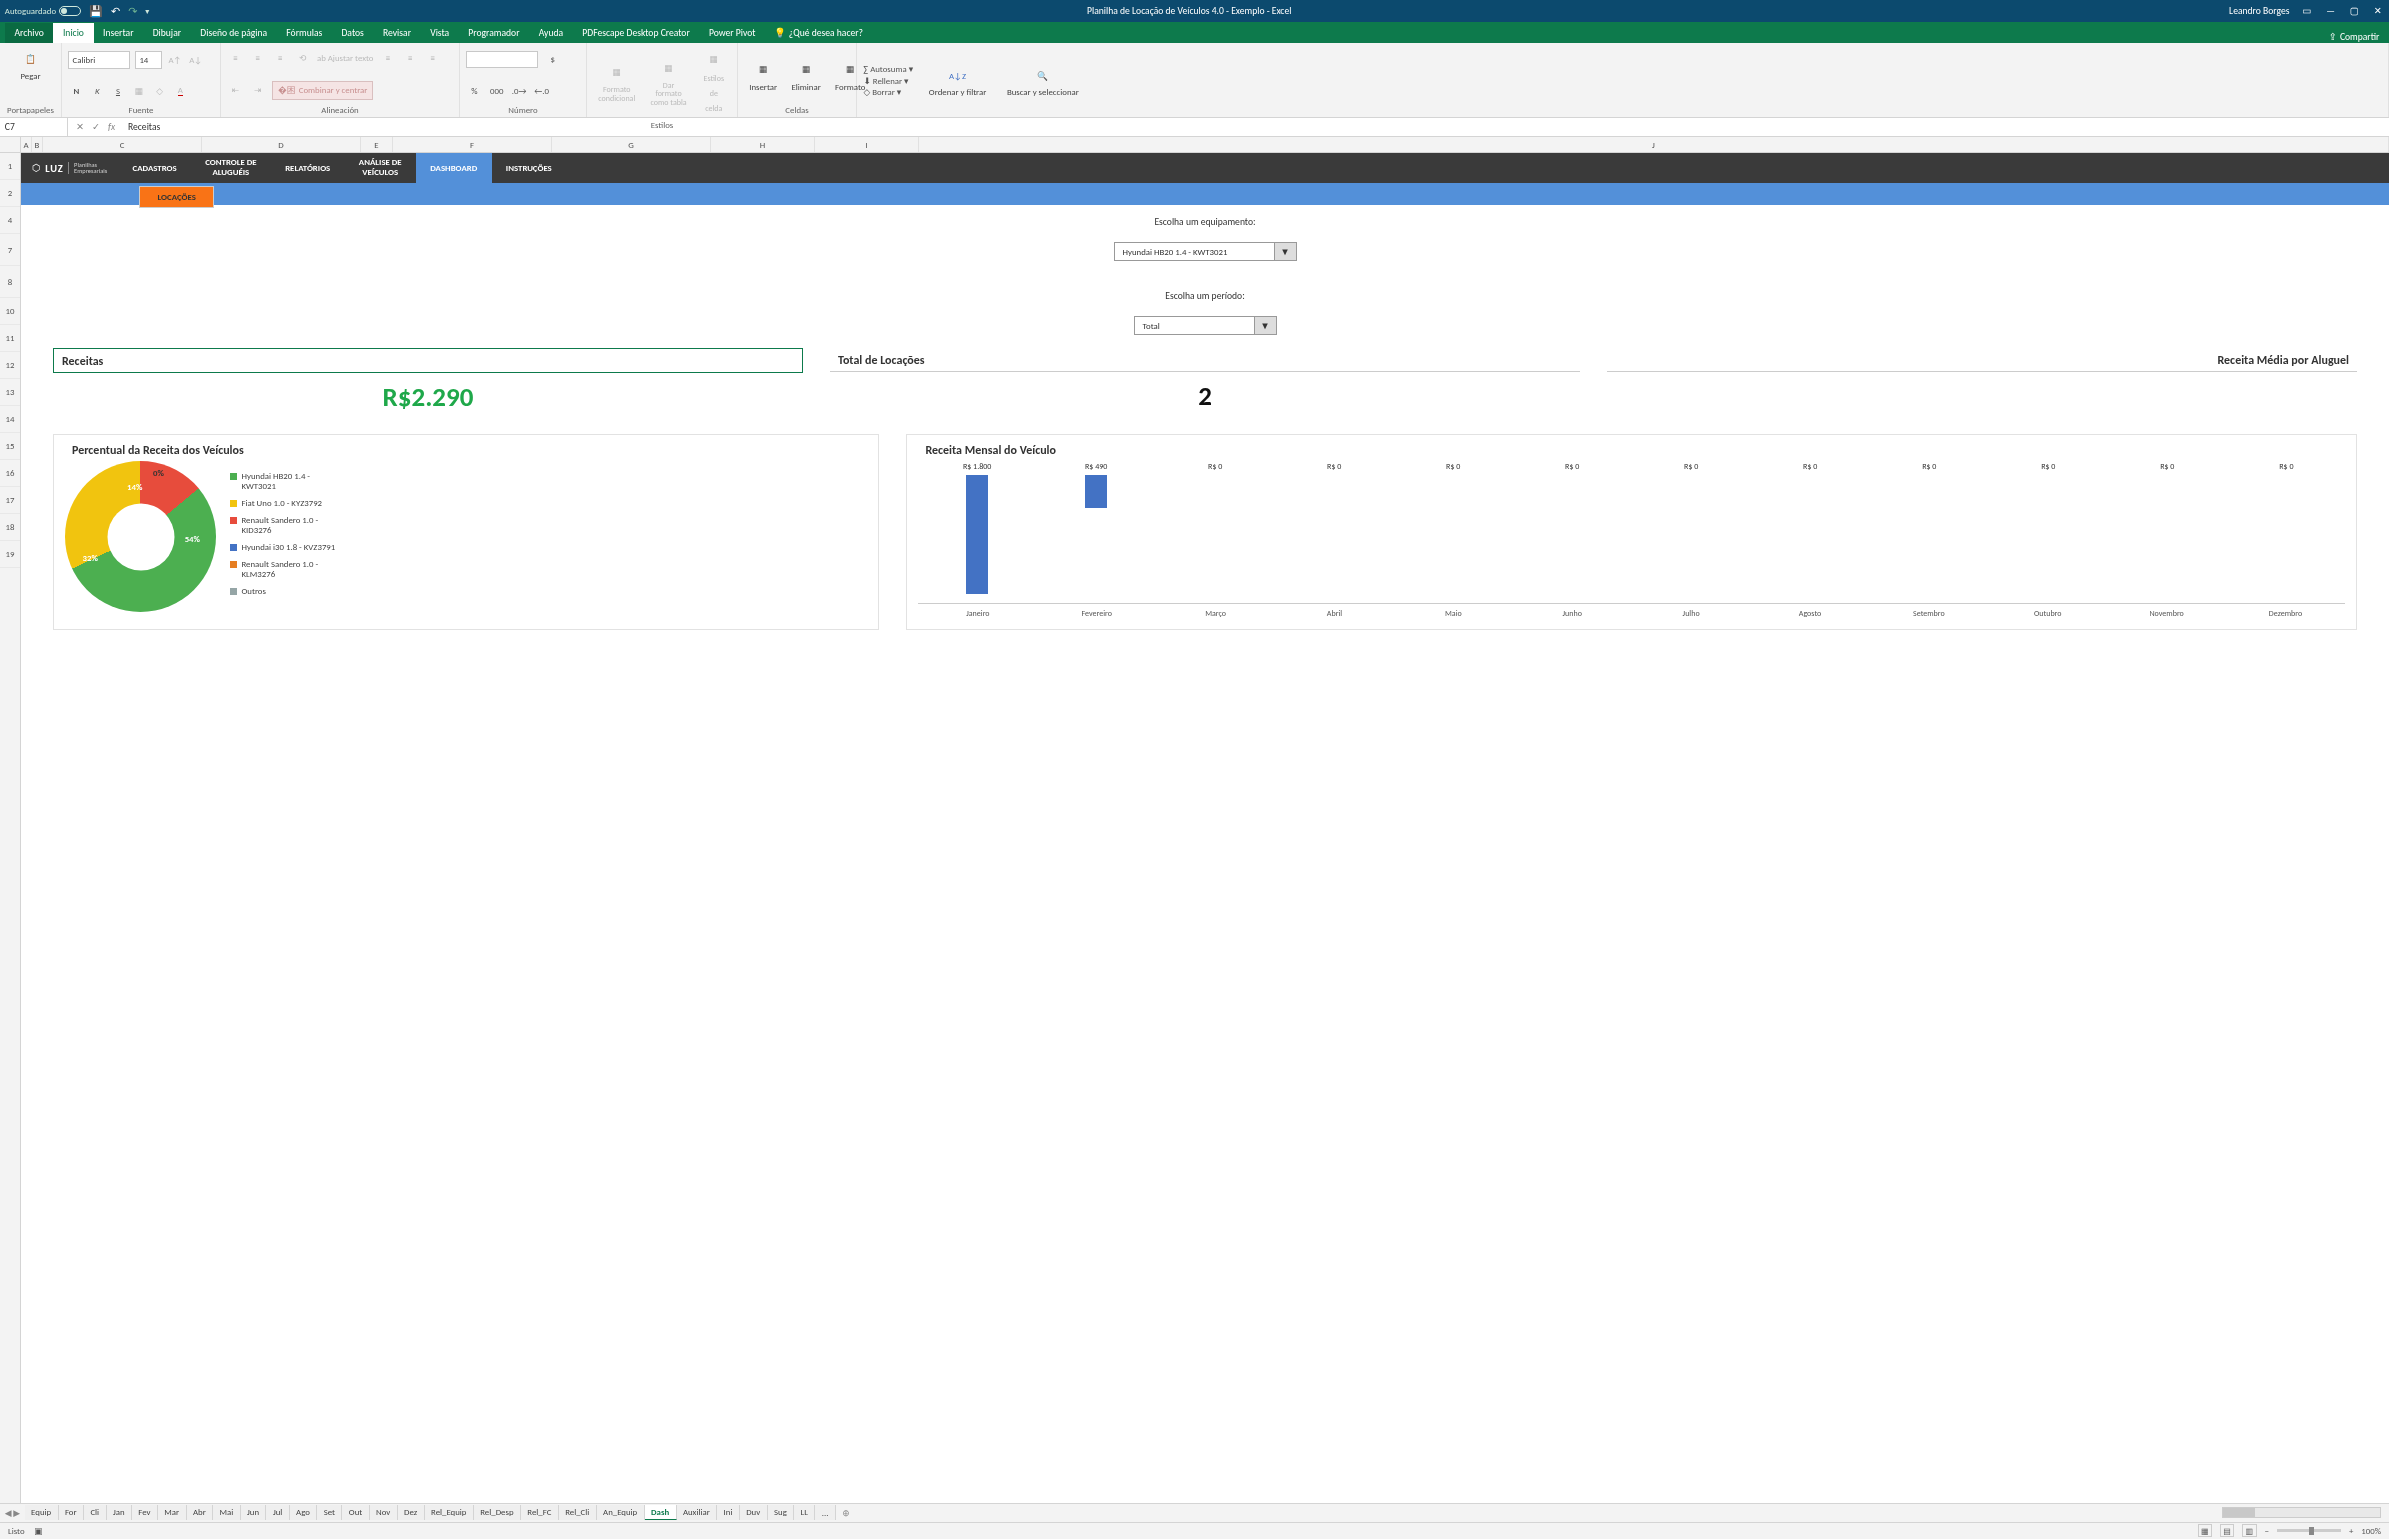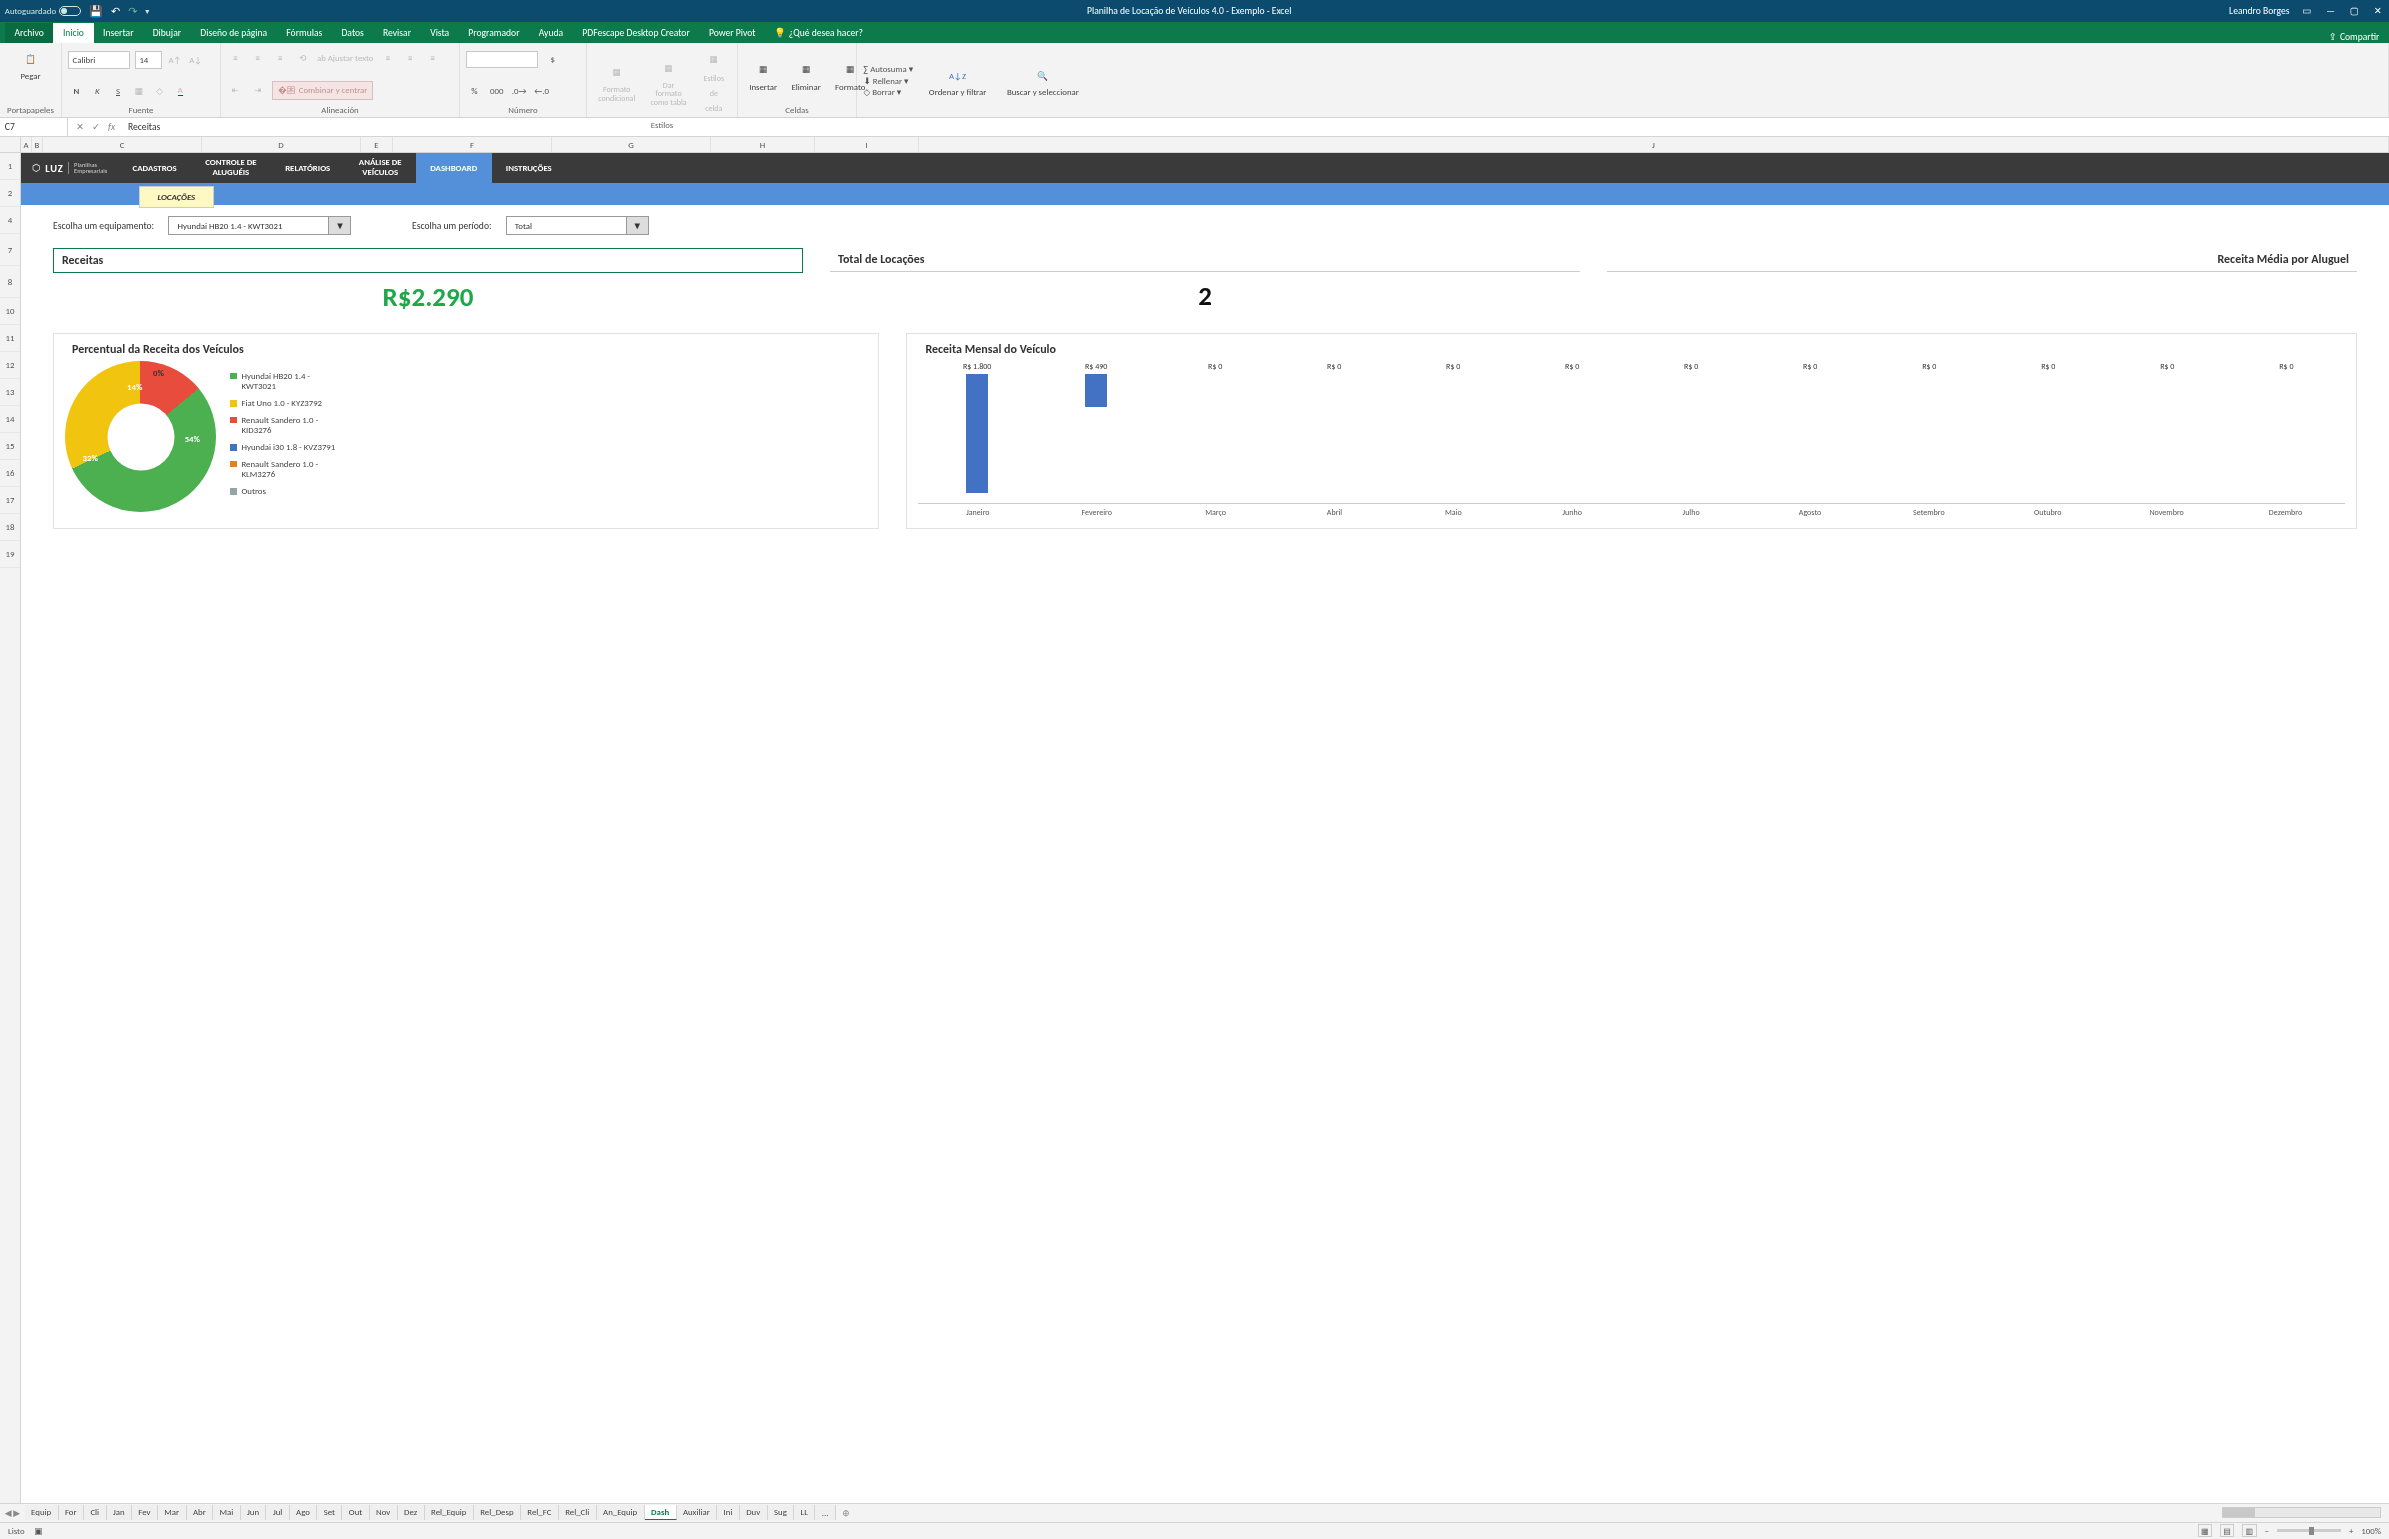--- a/index.html
+++ b/index.html
@@ -55,24 +55,24 @@
 
 
 .navrow { background:#3a3a3a; height:30px; display:flex; align-items:center; color:#fff; font-size:9.6px; }
 .logo { display:flex; align-items:center; gap:4.8px; padding:0 11px; font-size:9.6px; }
 .logo .brand { font-weight:600; letter-spacing:0.8px; font-size:10.4px; }
 .logo .sub { font-size:6.4px; line-height:6.4px; color:#ccc; border-left:0.8px solid #888; padding-left:4.8px; }
 .navtab { padding:0 14.3px; height:100%; display:flex; align-items:center; text-align:center; font-weight:600; font-size:8.8px; cursor:pointer; }
 .navtab.two { flex-direction:column; justify-content:center; line-height:9.6px; }
 .navtab.active { background:#5390d9; }
 .bluebar { background:#5390d9; height:22px; position:relative; }
-.subtab { position:absolute; left:118px; top:3.2px; background:#fef9c3; color:#333; font-weight:700; font-size:8.8px; padding:4.8px 17.5px; border:0.8px solid #ccc;font-style:italic; }
+.subtab { position:absolute; left:118px; top:3.2px; background:#f97316; color:#333; font-weight:700; font-size:8.8px; padding:4.8px 17.5px; border:0.8px solid #ccc; }
 
 .dashbody { padding:11px 32px; }
-.filters { display:flex; align-items:center; gap:14.3px; margin-bottom:12.7px; font-size:9.6px; }
+.filters { display:flex; align-items:center; gap:14.3px; margin-bottom:12.7px; font-size:9.6px;flex-direction:column; }
 .filters .lbl { color:#333; }
 .dropdown { border:0.8px solid #999; height:19px; display:flex; align-items:center; background:#fff; }
 .dropdown .val { padding:0 8px; flex:1; font-size:8.8px; }
 .dropdown .arr { width:22px; height:100%; background:#ddd; display:flex; align-items:center; justify-content:center; border-left:0.8px solid #999; }
 
 .kpis { display:flex; gap:27px; margin-bottom:14.3px; }
 .kpi { flex:1; }
 .kpi .klabel { font-weight:700; font-size:12px; padding:4.8px 8px; border-bottom:1.6px solid #ccc; }
 .kpi.sel .klabel { border:1.6px solid #0d7a4c; }
 .kpi .kval { font-size:27px; font-weight:800; color:#1fa84a; text-align:center; padding:6.4px 0; }

